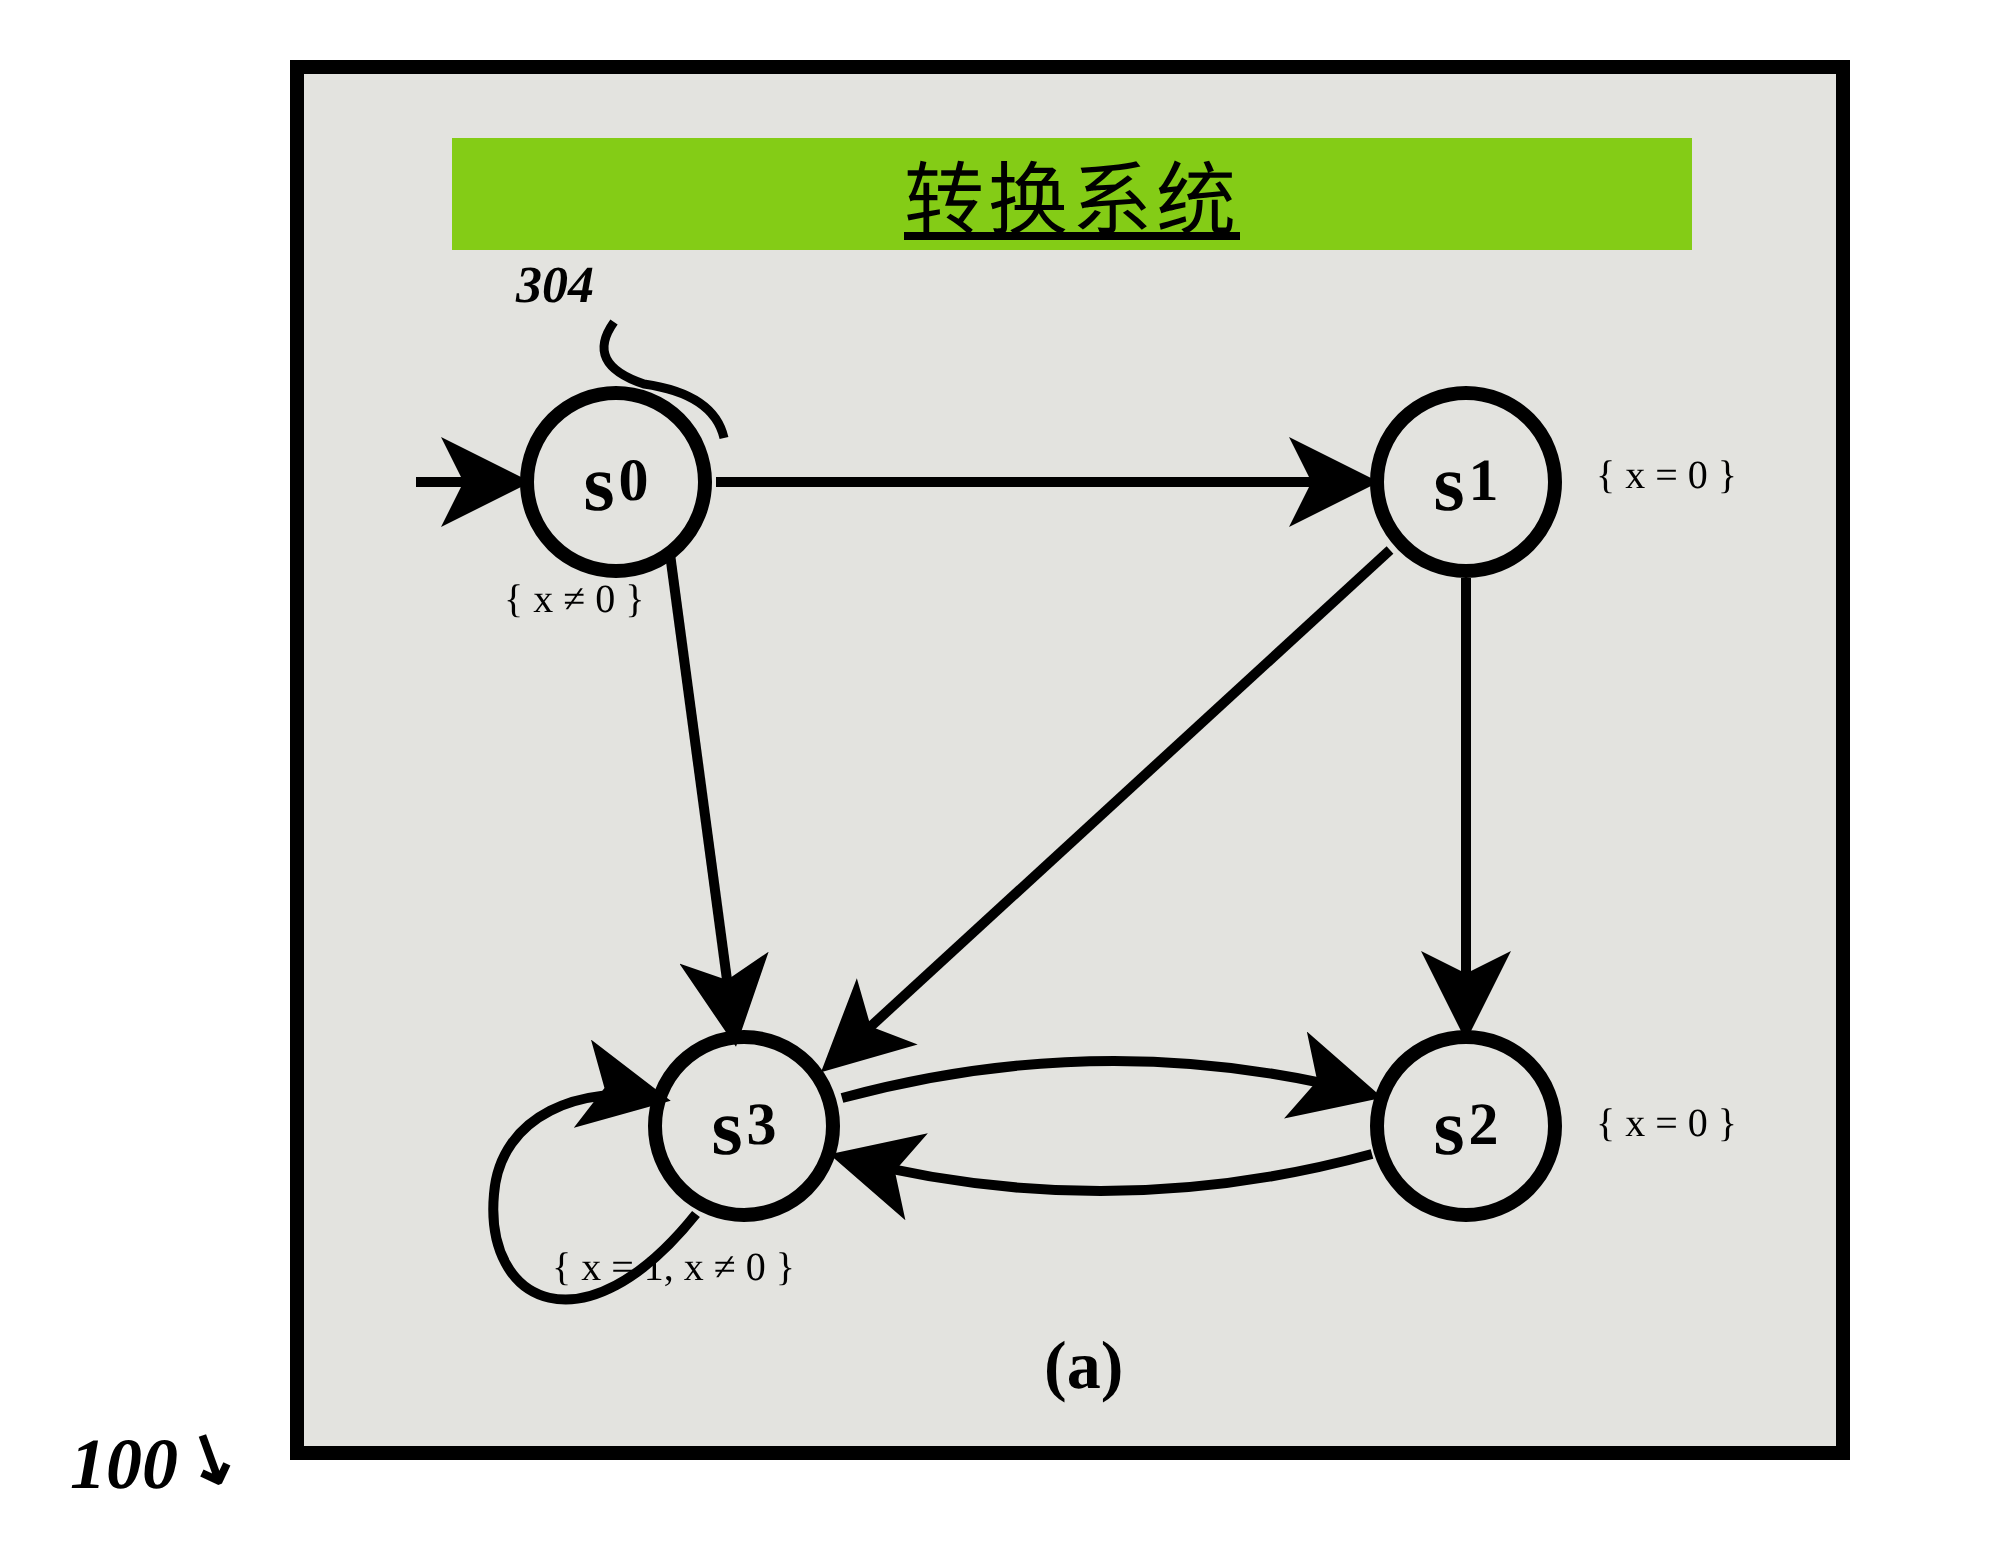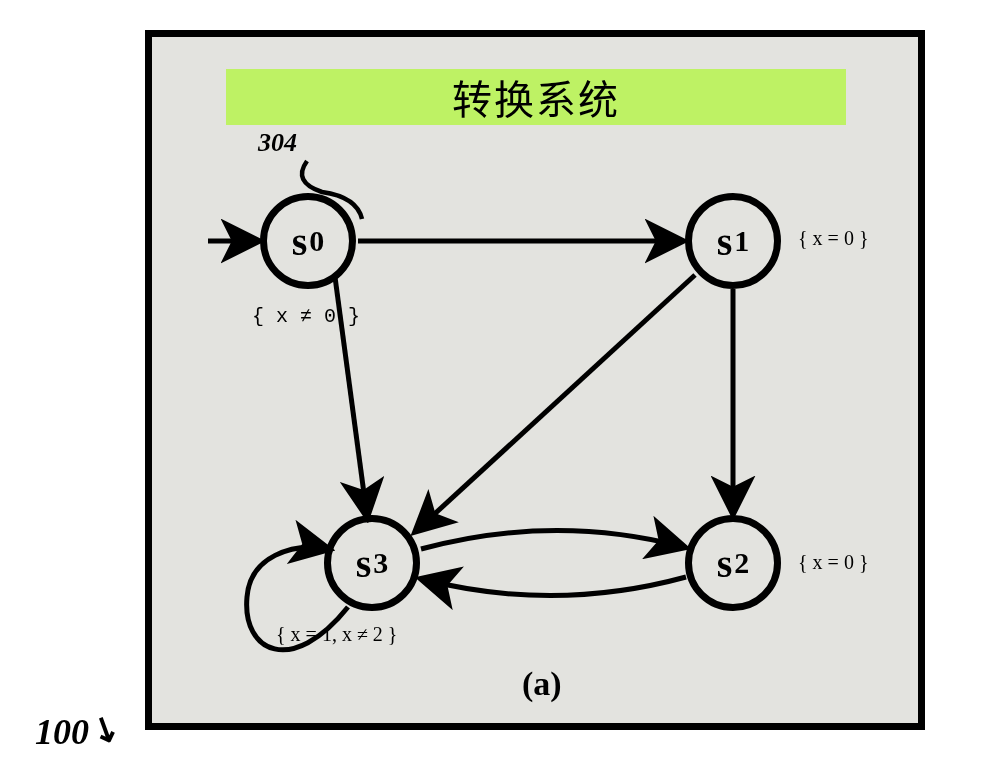--- a/index.html
+++ b/index.html
@@ -40,24 +40,25 @@
     position: absolute;
     left: 0; top: 0;
     width: 100%; height: 100%;
   }
   .title-block {
     position: absolute;
     left: 74px;
     top: 32px;
     width: 620px;
     height: 56px;
-    background: #bef264;
+    background: #84cc16;
     display: flex;
     align-items: center;
     justify-content: center;
+    text-decoration: underline;
   }
   .title {
     font-family: "Noto Sans CJK SC","PingFang SC","Microsoft YaHei",sans-serif;
     font-size: 40px;
     font-weight: 400;
     letter-spacing: 2px;
   }
   .callout {
     position: absolute;
     left: 106px;
@@ -142,20 +143,20 @@
   </div>
   <div class="state-node" style="left:533px; top:478px;">
     <span>s</span>
       <span class="sub">2</span>
   </div>
   <div class="state-node" style="left:172px; top:478px;">
     <span>s</span>
       <span class="sub">3</span>
   </div>
 
-  <div class="prop" style="left:100px; top:268px;font-family:Liberation Mono, monospace;">{ x ≠ 0 }</div>
+  <div class="prop" style="left:100px; top:252px;">{ x ≠ 0 }</div>
   <div class="prop" style="left:646px; top:190px;">{ x = 0 }</div>
   <div class="prop" style="left:646px; top:514px;">{ x = 0 }</div>
-  <div class="prop" style="left:124px; top:586px;">{ x = 1, x ≠ 2 }</div>
+  <div class="prop" style="left:124px; top:586px;">{ x = 1, x ≠ 0 }</div>
 
   <div class="sublabel" style="left:370px; top:628px;">(a)</div>
 
 </div>
 
 </body></html>

